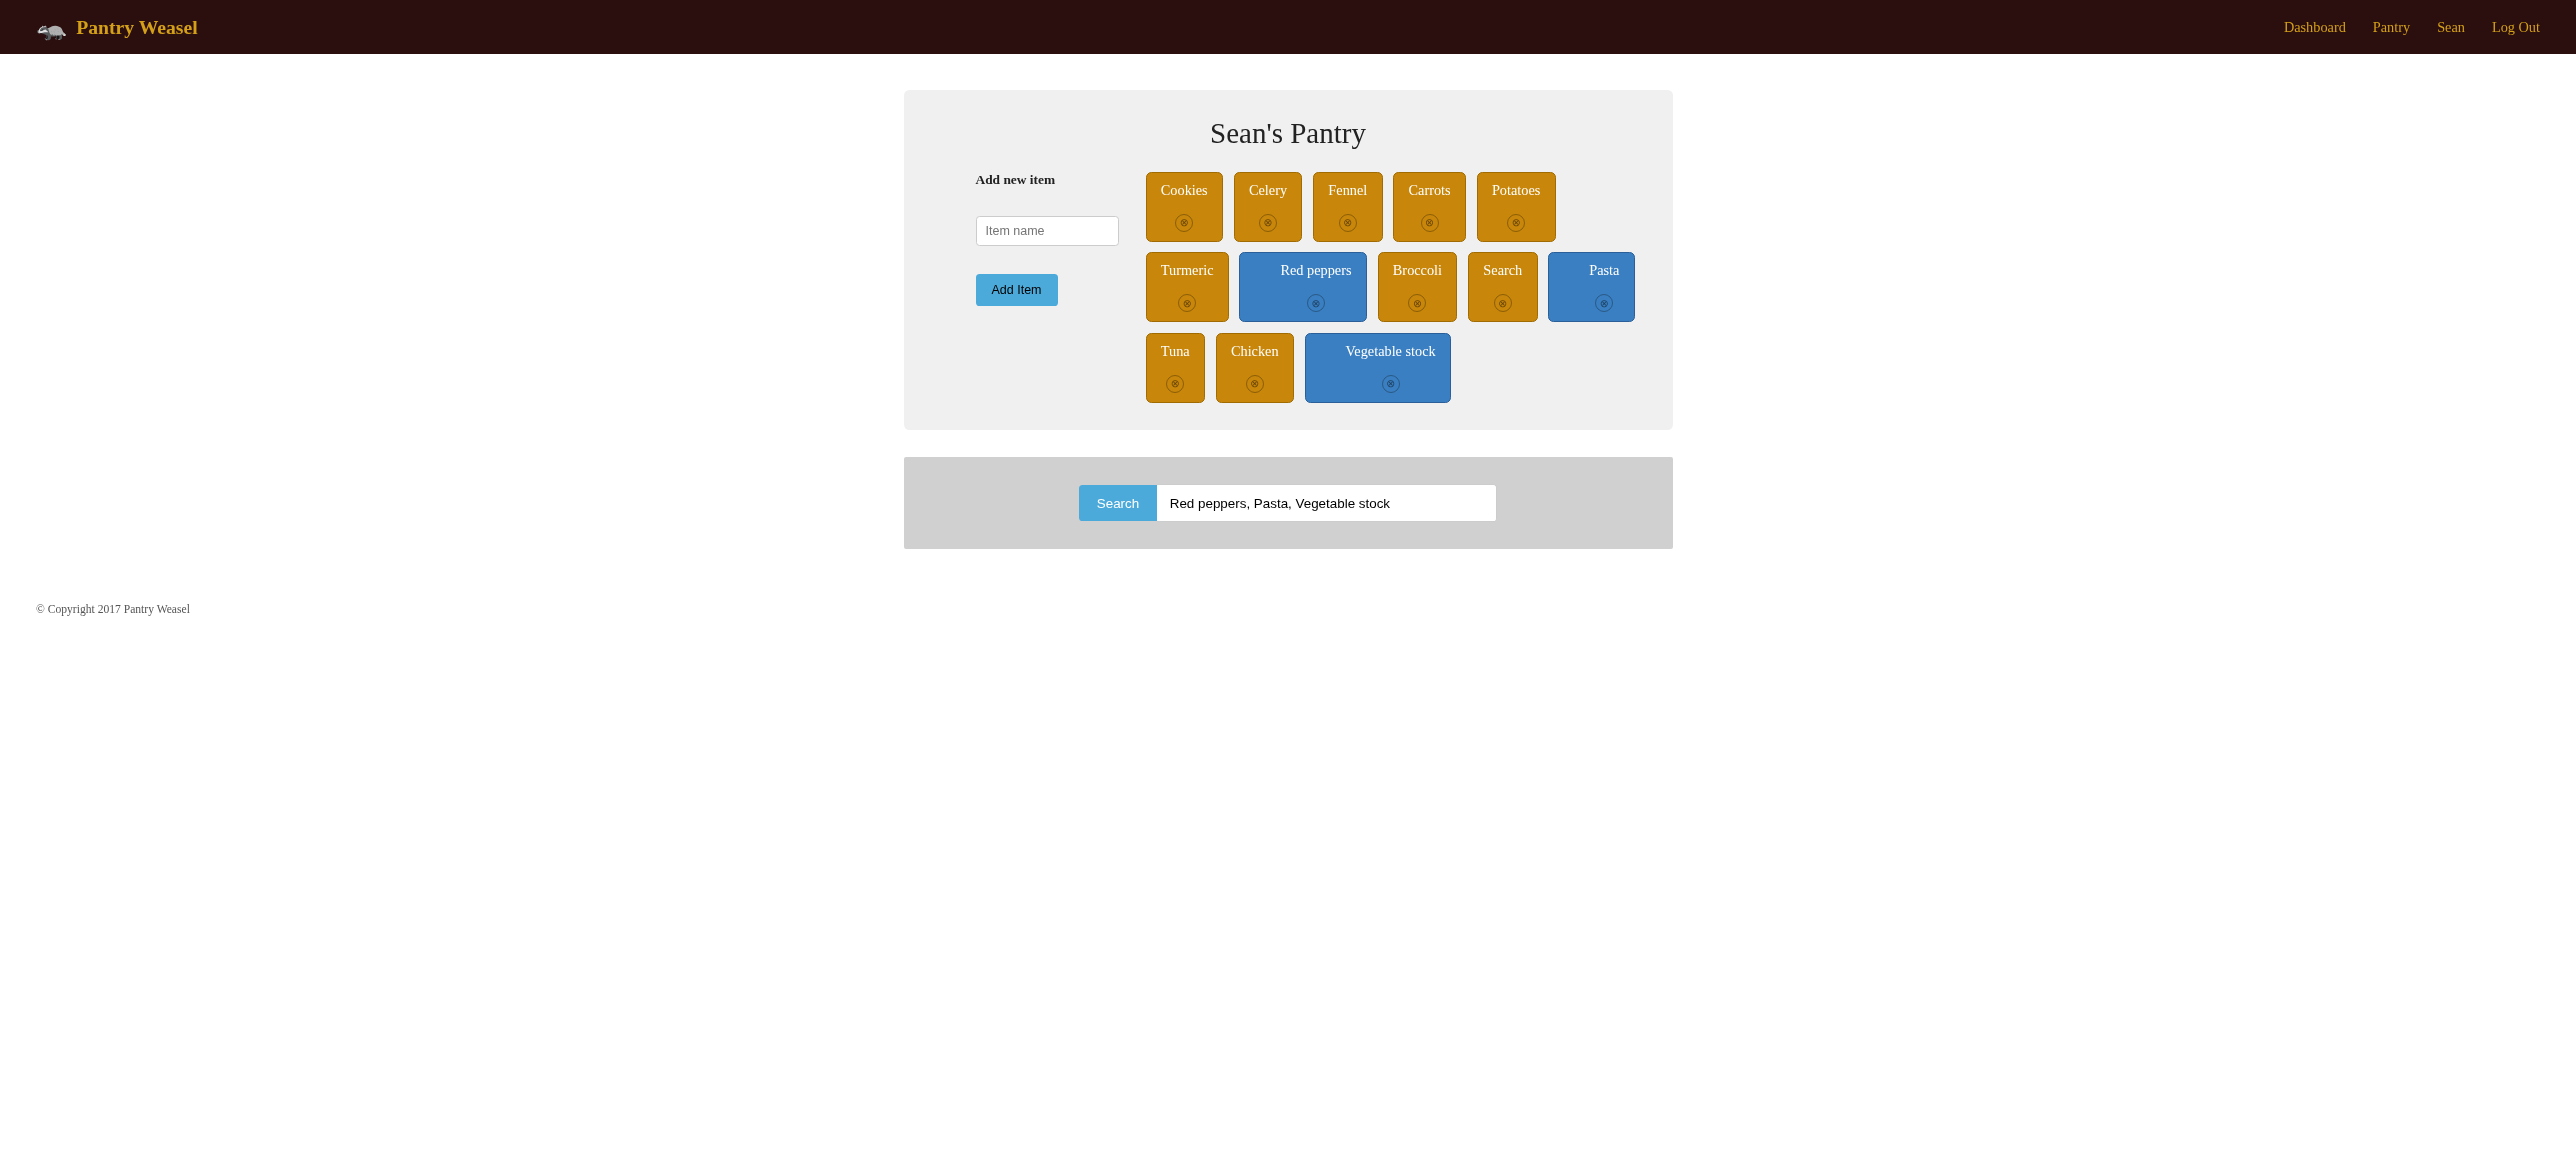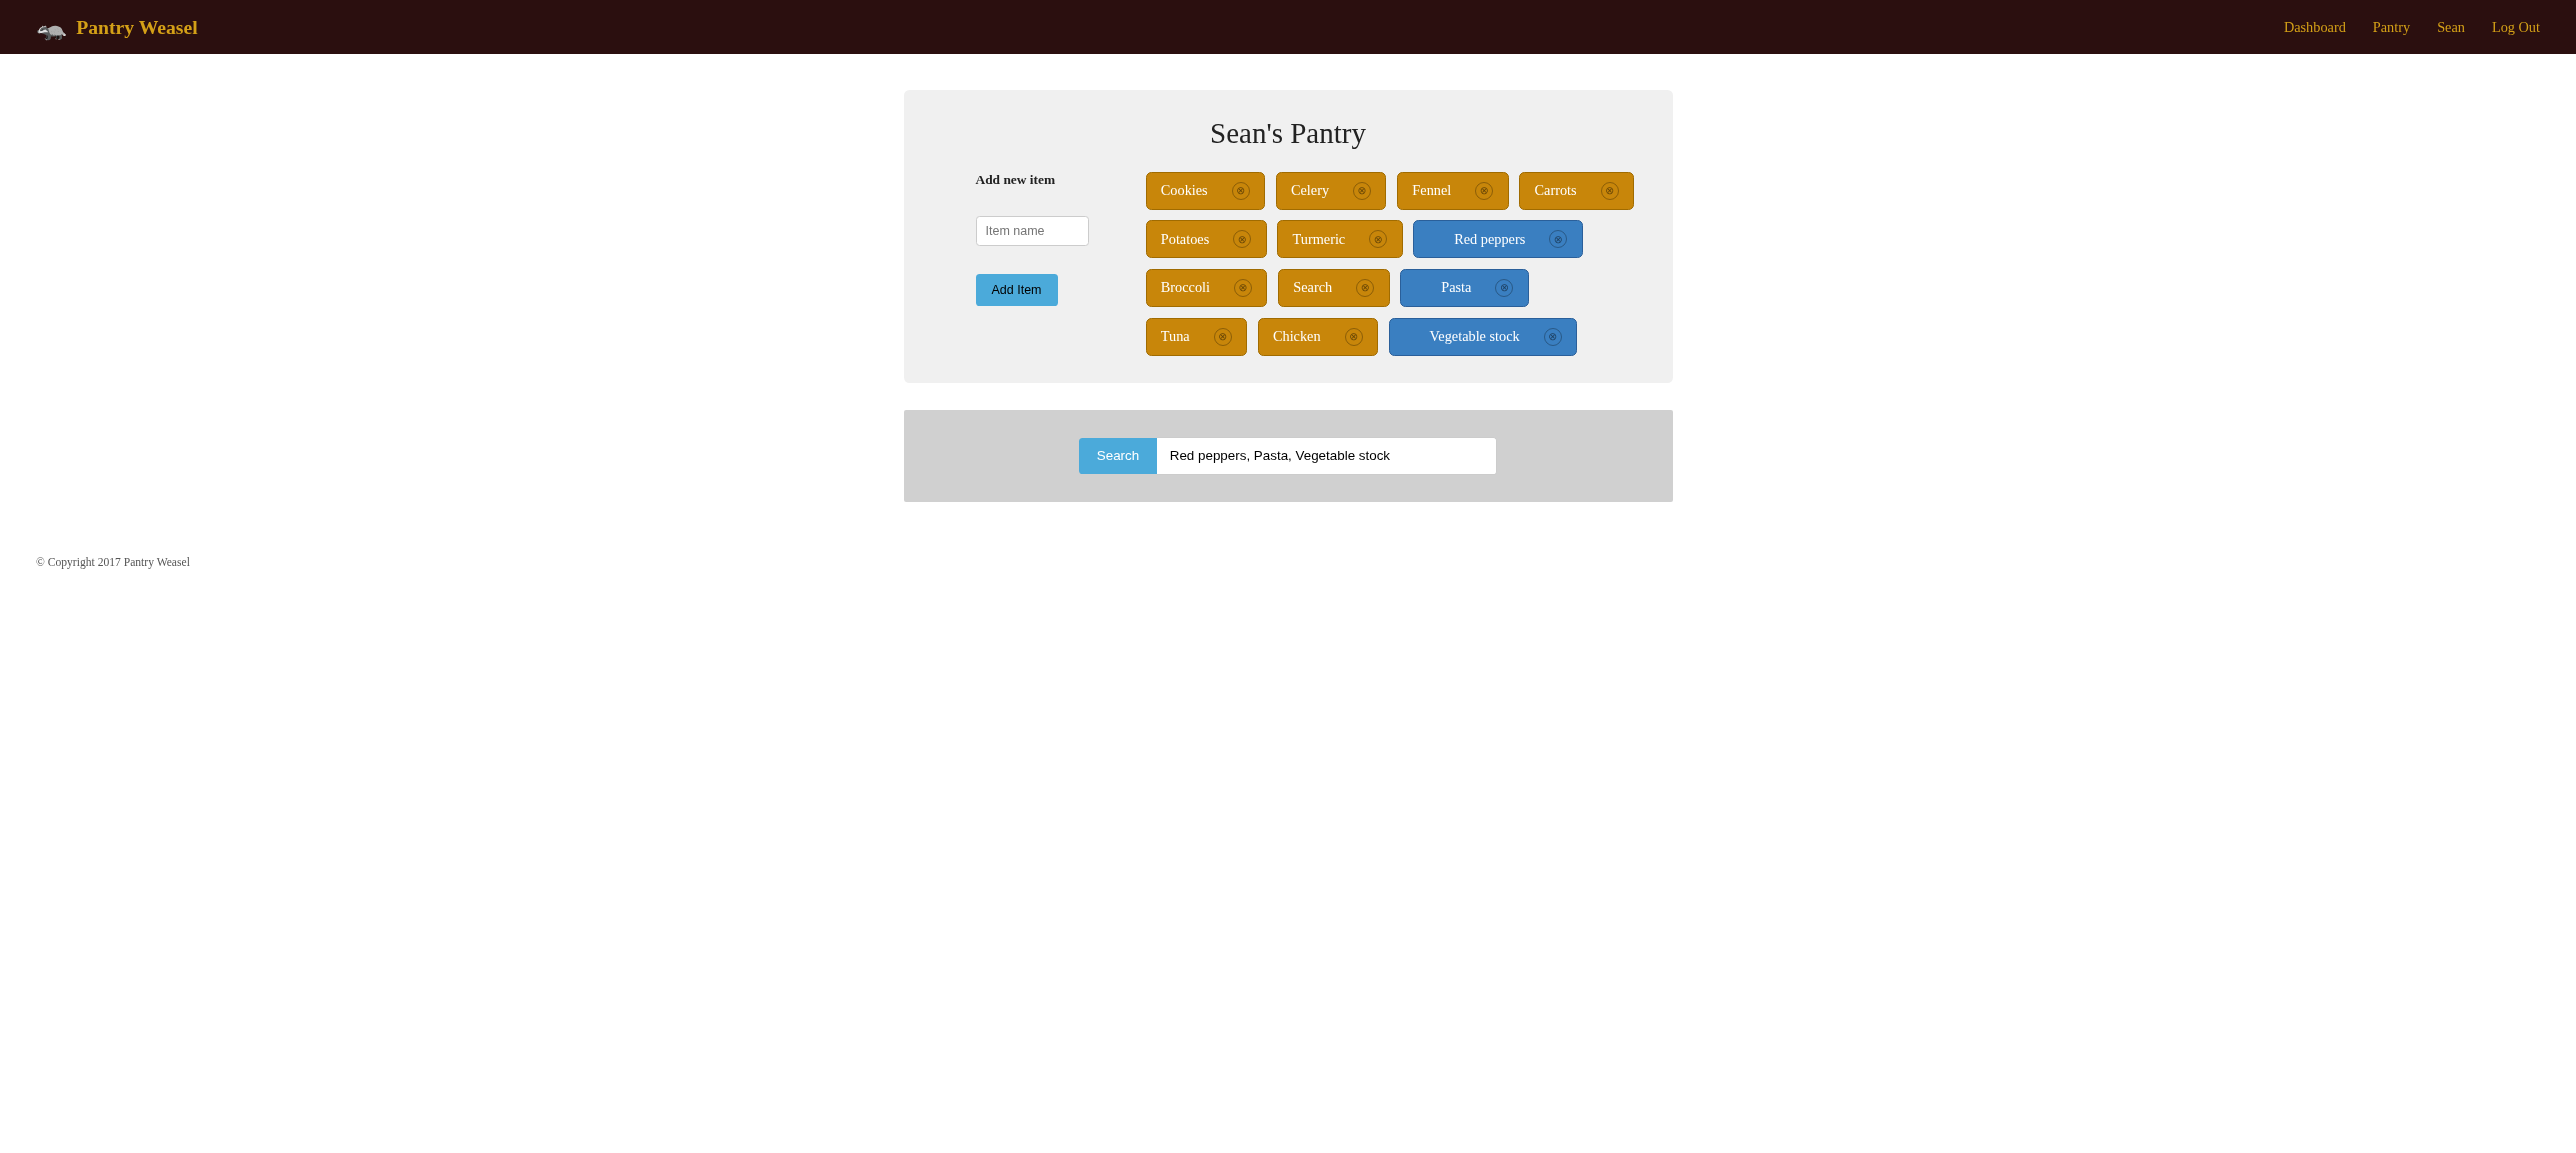--- a/index.html
+++ b/index.html
@@ -87,21 +87,21 @@
       font-weight: bold;
       font-size: 13.4px;
       color: #222;
     }
 
     .add-item-input {
       border: 0.9px solid #ccc;
       border-radius: 3.6px;
       padding: 7.2px 9px;
       font-size: 12.5px;
-      width: 113px;
+      width: 143px;
       color: #999;
       background: #fff;
     }
 
     .add-item-btn {
       background: #4baada;
       color: #000000;
       border: none;
       border-radius: 3.6px;
       padding: 9px 16px;
@@ -114,27 +114,28 @@
     .items-grid {
       display: flex;
       flex-wrap: wrap;
       gap: 10.7px;
       flex: 1;
     }
 
     .item-tag {
       display: inline-flex;
       align-items: center;
-      gap: 24px;
+      gap: 15px;
       border-radius: 5.4px;
       padding: 9px 14.3px;
       font-size: 14.3px;
       font-weight: normal;
       cursor: default;
       border: 1.8px solid transparent;
+      flex-direction: column;
     }
 
     .item-tag.gold {
       background: #c8860a;
       color: #fff;
       border-color: #a06b00;
     }
 
     .item-tag.blue {
       background: #3a7fc1;

